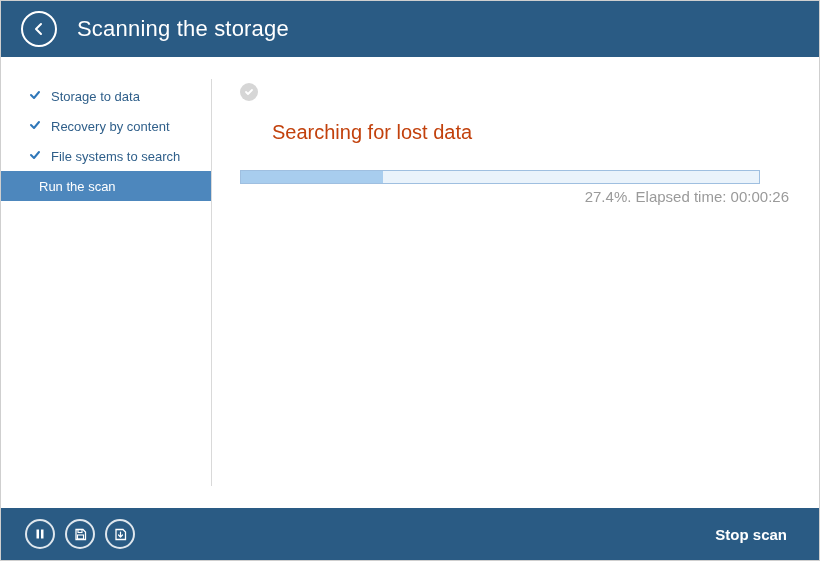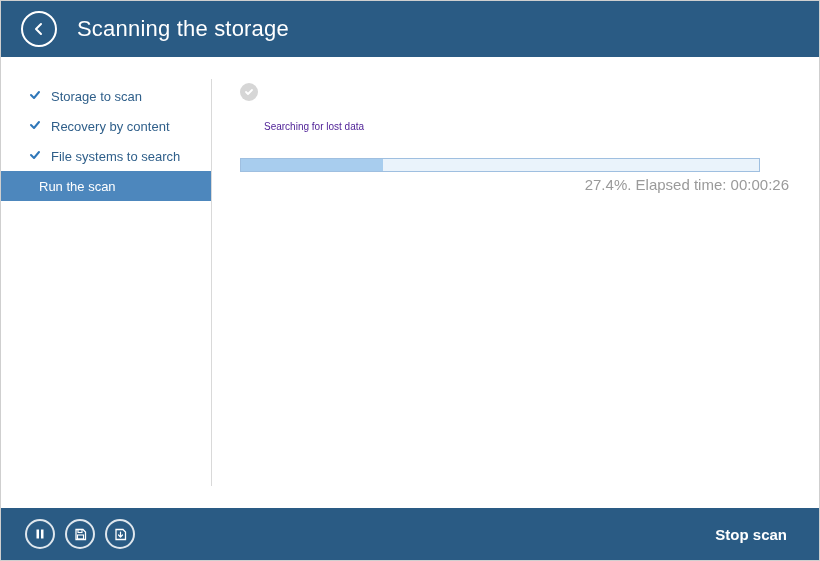--- a/index.html
+++ b/index.html
@@ -13,21 +13,21 @@
   
   .body { flex: 1; display: flex; background: #fff; }
   .sidebar { width: 210px; padding-top: 24px; }
   .step { display: flex; align-items: center; height: 30px; padding-left: 28px; font-size: 13px; color: #2f5f8a; cursor: default; }
   .step .chk { width: 14px; height: 14px; margin-right: 8px; color: #2f77b9; }
   .step.active { background: #4d87bd; color: #fff; padding-left: 38px; }
   .divider { width: 1px; background: #d9d9d9; margin-top: 22px; margin-bottom: 22px; }
   .main { flex: 1; padding: 26px 30px 0 28px; }
   .row1 { display: flex; align-items: center; color: #b8b8b8; font-size: 13px; }
   .done-icon { width: 18px; height: 18px; border-radius: 50%; background: #d6d6d6; color: #fff; display: flex; align-items: center; justify-content: center; margin-right: 14px; font-size: 11px; }
-  .row2 { margin-top: 20px; margin-left: 24px; color: #4c1d95; font-size: 10px; }
+  .row2 { margin-top: 20px; margin-left: 32px; color: #c2410c; font-size: 20px; }
   .progress-wrap { margin-top: 26px; margin-left: 0; }
   .progress { width: 520px; height: 14px; border: 1px solid #9fbfe0; background: #eaf3fb; position: relative; }
   .progress .fill { position: absolute; left: 0; top: 0; bottom: 0; background: #a8cdee; }
   .status { font-size: 15px; color: #9a9a9a; margin-top: 4px; text-align: right; }
   
   .footer { background: #2a5b84; height: 52px; display: flex; align-items: center; padding: 12px 24px; }
   .circ-btn { width: 30px; height: 30px; border: 2px solid rgba(255,255,255,.85); border-radius: 50%; display: flex; align-items: center; justify-content: center; margin-right: 10px; color: #fff; cursor: pointer; }
   .circ-btn svg { display: block; }
   .footer .spacer { flex: 1; }
   .stop { color: #fff; font-weight: 600; font-size: 15px; cursor: pointer; padding: 6px 8px; }
@@ -47,21 +47,21 @@
   </div>
 
   <div class="body">
     <div class="sidebar">
       <div class="step">
         <span class="chk">
           <svg width="12" height="12" viewBox="0 0 12 12">
               <path d="M2 6 L5 9 L10 3" stroke="#2f77b9" stroke-width="2" fill="none" stroke-linecap="round" stroke-linejoin="round"></path>
             </svg>
         </span>
-        <span>Storage to scan</span>
+        <span>Storage to data</span>
       </div>
       <div class="step">
         <span class="chk">
           <svg width="12" height="12" viewBox="0 0 12 12">
               <path d="M2 6 L5 9 L10 3" stroke="#2f77b9" stroke-width="2" fill="none" stroke-linecap="round" stroke-linejoin="round"></path>
             </svg>
         </span>
         <span>Recovery by content</span>
       </div>
       <div class="step">

